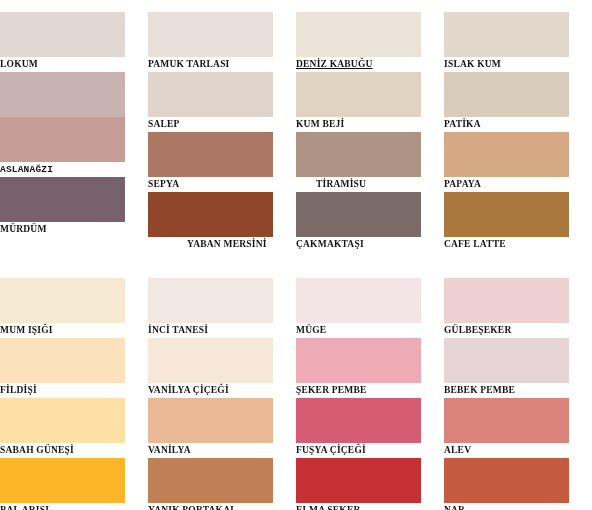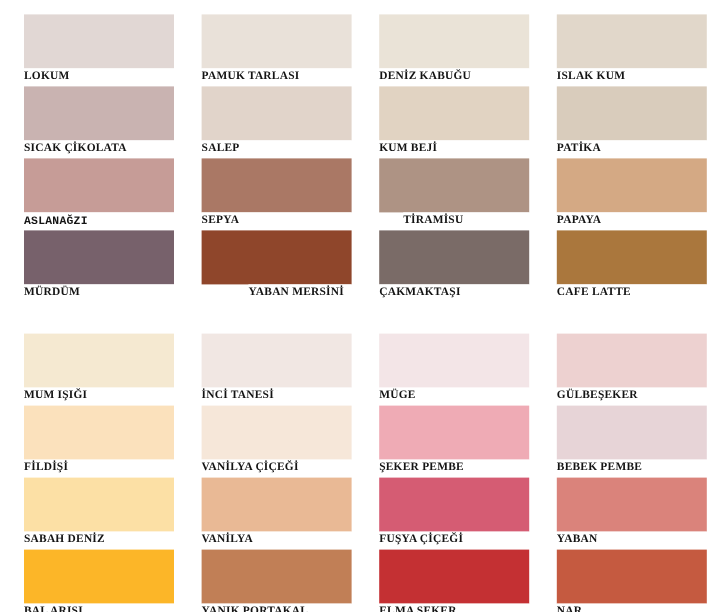--- a/index.html
+++ b/index.html
@@ -24,21 +24,20 @@
     left: 0;
     width: 592px;
     display: flex;
   }
   #section-0 { top: 12px; }
   #section-1 { top: 278px; }
 
   .column {
     width: 148px;
     box-sizing: border-box;
-    padding-left: 20px;
   }
   .swatch-group {
     width: 125px;
   }
   .swatch-cell {
     width: 125px;
     margin-bottom: 0;
   }
   .swatch {
     width: 125px;
@@ -64,21 +63,20 @@
 <div class="palette">
   <div class="section" id="section-0">
       <div class="column">
         <div class="swatch-group">
           <div class="swatch-cell">
             <span class="swatch" style="background: rgb(225, 215, 212);"></span>
             <span class="swatch-label" style="color: rgb(20, 20, 20);">LOKUM</span>
           </div>
           <div class="swatch-cell">
             <span class="swatch" style="background: rgb(201, 179, 177);"></span>
-            <span class="swatch-label" style="color: rgb(20, 20, 20);">SICAK ÇİKOLATA</span>
           </div>
           <div class="swatch-cell">
             <span class="swatch" style="background: rgb(198, 156, 151);"></span>
             <span class="swatch-label" style="color: rgb(20, 20, 20); font-family: Liberation Mono, monospace;">ASLANAĞZI</span>
           </div>
           <div class="swatch-cell">
             <span class="swatch" style="background: rgb(119, 97, 107);"></span>
             <span class="swatch-label" style="color: rgb(20, 20, 20);">MÜRDÜM</span>
           </div>
         </div>
@@ -100,21 +98,21 @@
           <div class="swatch-cell">
             <span class="swatch" style="background: rgb(143, 70, 43);"></span>
             <span class="swatch-label" style="color: rgb(20, 20, 20); margin-left: 39px;">YABAN MERSİNİ</span>
           </div>
         </div>
       </div>
       <div class="column">
         <div class="swatch-group">
           <div class="swatch-cell">
             <span class="swatch" style="background: rgb(234, 227, 215);"></span>
-            <span class="swatch-label" style="color: rgb(20, 20, 20);">DENİZ KABUĞU</span>
+            <span class="swatch-label" style="color: rgb(20, 20, 20); text-decoration: underline;">DENİZ KABUĞU</span>
           </div>
           <div class="swatch-cell">
             <span class="swatch" style="background: rgb(225, 211, 194);"></span>
             <span class="swatch-label" style="color: rgb(20, 20, 20);">KUM BEJİ</span>
           </div>
           <div class="swatch-cell">
             <span class="swatch" style="background: rgb(174, 147, 132);"></span>
             <span class="swatch-label" style="color: rgb(20, 20, 20); margin-left: 20px;">TİRAMİSU</span>
           </div>
           <div class="swatch-cell">
@@ -150,21 +148,21 @@
           <div class="swatch-cell">
             <span class="swatch" style="background: rgb(245, 233, 209);"></span>
             <span class="swatch-label" style="color: rgb(20, 20, 20);">MUM IŞIĞI</span>
           </div>
           <div class="swatch-cell">
             <span class="swatch" style="background: rgb(251, 225, 188);"></span>
             <span class="swatch-label" style="color: rgb(20, 20, 20);">FİLDİŞİ</span>
           </div>
           <div class="swatch-cell">
             <span class="swatch" style="background: rgb(252, 224, 165);"></span>
-            <span class="swatch-label" style="color: rgb(20, 20, 20);">SABAH DENİZ</span>
+            <span class="swatch-label" style="color: rgb(20, 20, 20);">SABAH GÜNEŞİ</span>
           </div>
           <div class="swatch-cell">
             <span class="swatch" style="background: rgb(252, 182, 40);"></span>
             <span class="swatch-label" style="color: rgb(20, 20, 20);">BAL ARISI</span>
           </div>
         </div>
       </div>
       <div class="column">
         <div class="swatch-group">
           <div class="swatch-cell">
@@ -210,21 +208,21 @@
           <div class="swatch-cell">
             <span class="swatch" style="background: rgb(237, 209, 208);"></span>
             <span class="swatch-label" style="color: rgb(20, 20, 20);">GÜLBEŞEKER</span>
           </div>
           <div class="swatch-cell">
             <span class="swatch" style="background: rgb(231, 212, 215);"></span>
             <span class="swatch-label" style="color: rgb(20, 20, 20);">BEBEK PEMBE</span>
           </div>
           <div class="swatch-cell">
             <span class="swatch" style="background: rgb(218, 131, 123);"></span>
-            <span class="swatch-label" style="color: rgb(20, 20, 20);">YABAN</span>
+            <span class="swatch-label" style="color: rgb(20, 20, 20);">ALEV</span>
           </div>
           <div class="swatch-cell">
             <span class="swatch" style="background: rgb(197, 90, 64);"></span>
             <span class="swatch-label" style="color: rgb(20, 20, 20);">NAR</span>
           </div>
         </div>
       </div>
     </div>
 </div>
 

